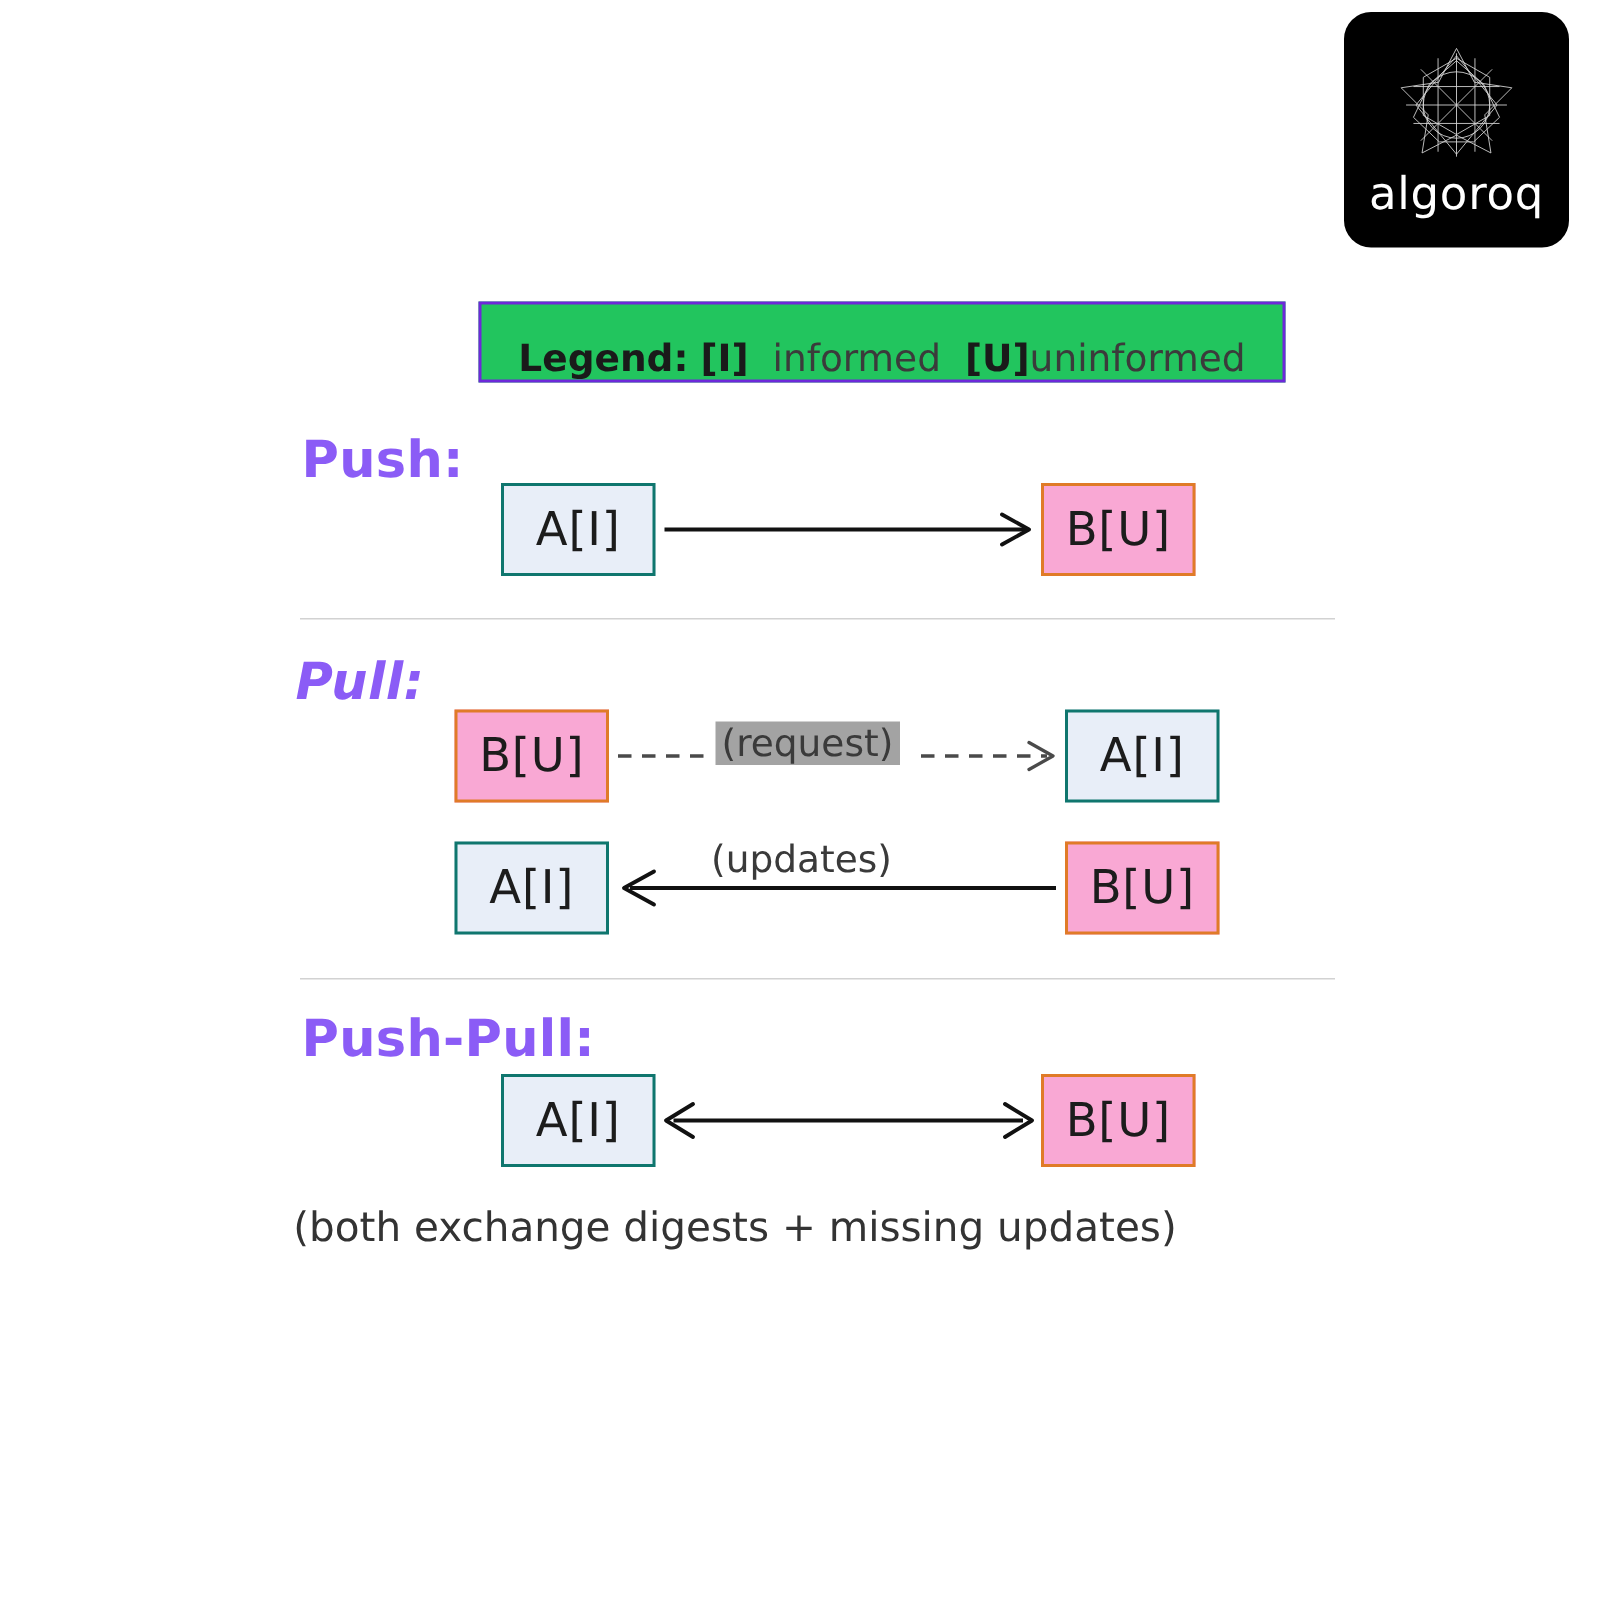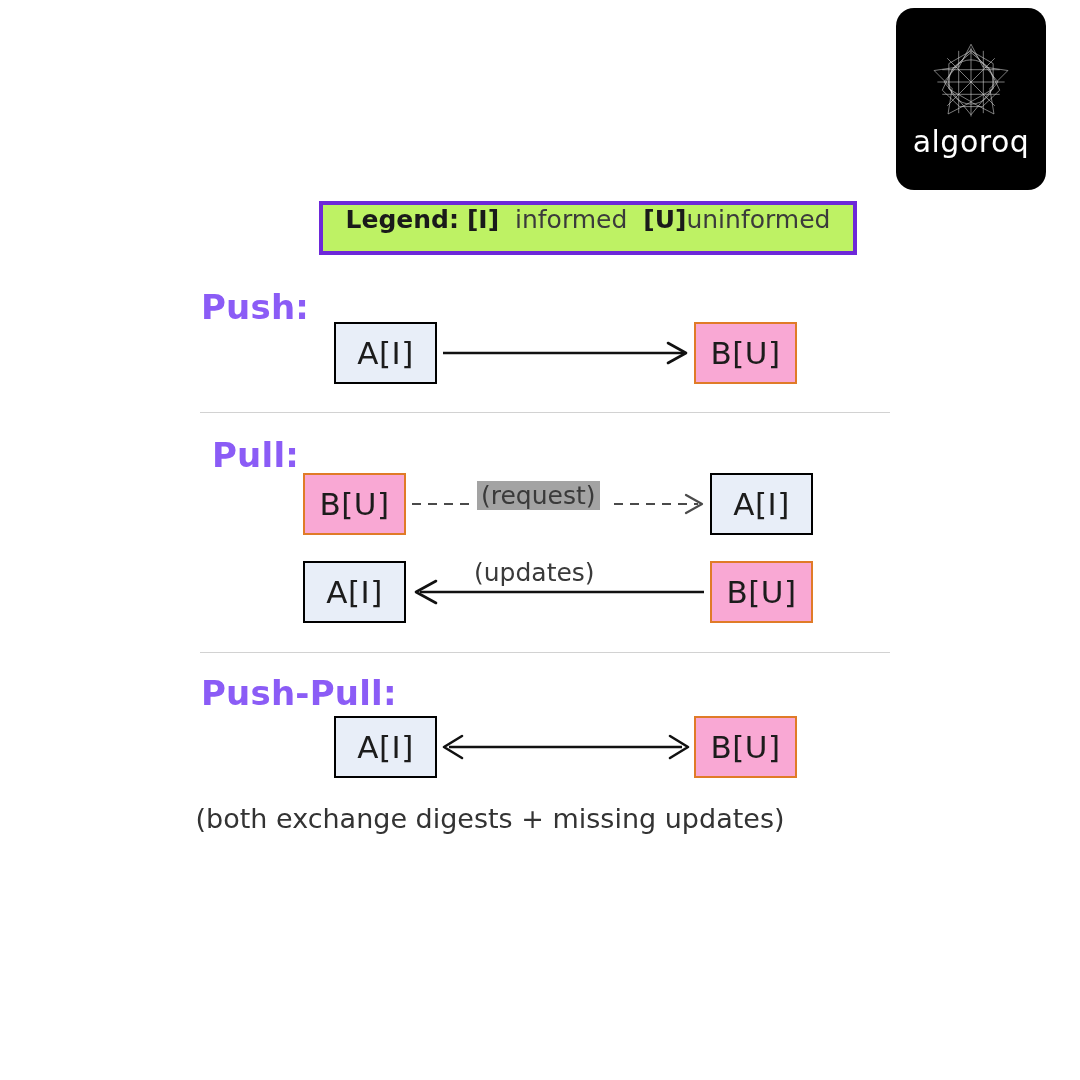--- a/index.html
+++ b/index.html
@@ -14,21 +14,21 @@
     font-family: "DejaVu Sans", sans-serif;
     overflow: hidden;
   }
 
   
   .logo-tile {
     position: absolute;
     left: 896px;
     top: 8px;
     width: 150px;
-    height: 182px;
+    height: 157px;
     background: #000000;
     border-radius: 18px;
     display: flex;
     flex-direction: column;
     align-items: center;
     justify-content: center;
   }
   .logo-star { width: 82px; height: 82px; display: block; margin-bottom: 2px; }
   .logo-word {
     color: #ffffff;
@@ -39,45 +39,45 @@
     margin-top: 2px;
   }
 
   
   .legend-box {
     position: absolute;
     left: 319px;
     top: 201px;
     width: 538px;
     height: 54px;
-    background: #bef264;
-    border: 4px solid #6d28d9;
+    background: #22c55e;
+    border: 2px solid #6d28d9;
     display: flex;
-    align-items: flex-start;
+    align-items: flex-end;
     justify-content: center;
     box-sizing: border-box;
   }
   .legend-inner {
     font-size: 25px;
     color: #2b2b2b;
     white-space: pre;
   }
   .legend-inner .b { font-weight: bold; color: #1a1a1a; }
   .legend-inner .n { color: #3b3b3b; }
 
   
   .sec-label {
     position: absolute;
     font-size: 34px;
     font-weight: bold;
     color: #8b5cf6;
     letter-spacing: 0.2px;
   }
   #lbl-push     { left: 201px; top: 287px; }
-  #lbl-pull     { left: 212px; top: 435px; }
+  #lbl-pull     { left: 197px; top: 435px; font-style: italic; }
   #lbl-pushpull { left: 201px; top: 673px; }
 
   
   .divider {
     position: absolute;
     left: 200px;
     width: 690px;
     height: 1px;
     background: #d2d2d2;
   }
@@ -90,21 +90,21 @@
     box-sizing: border-box;
     display: flex;
     align-items: center;
     justify-content: center;
     font-size: 31px;
     color: #1c1c1c;
     letter-spacing: 0.5px;
   }
   .node.informed {
     background: #e8eef8;
-    border: 2px solid #000000;
+    border: 2px solid #0f766e;
   }
   .node.uninformed {
     background: #f9a8d4;
     border: 2px solid #e07b28;
   }
 
   
   #push-a { left: 334px; top: 322px; width: 103px; height: 62px; }
   #push-b { left: 694px; top: 322px; width: 103px; height: 62px; }
 

